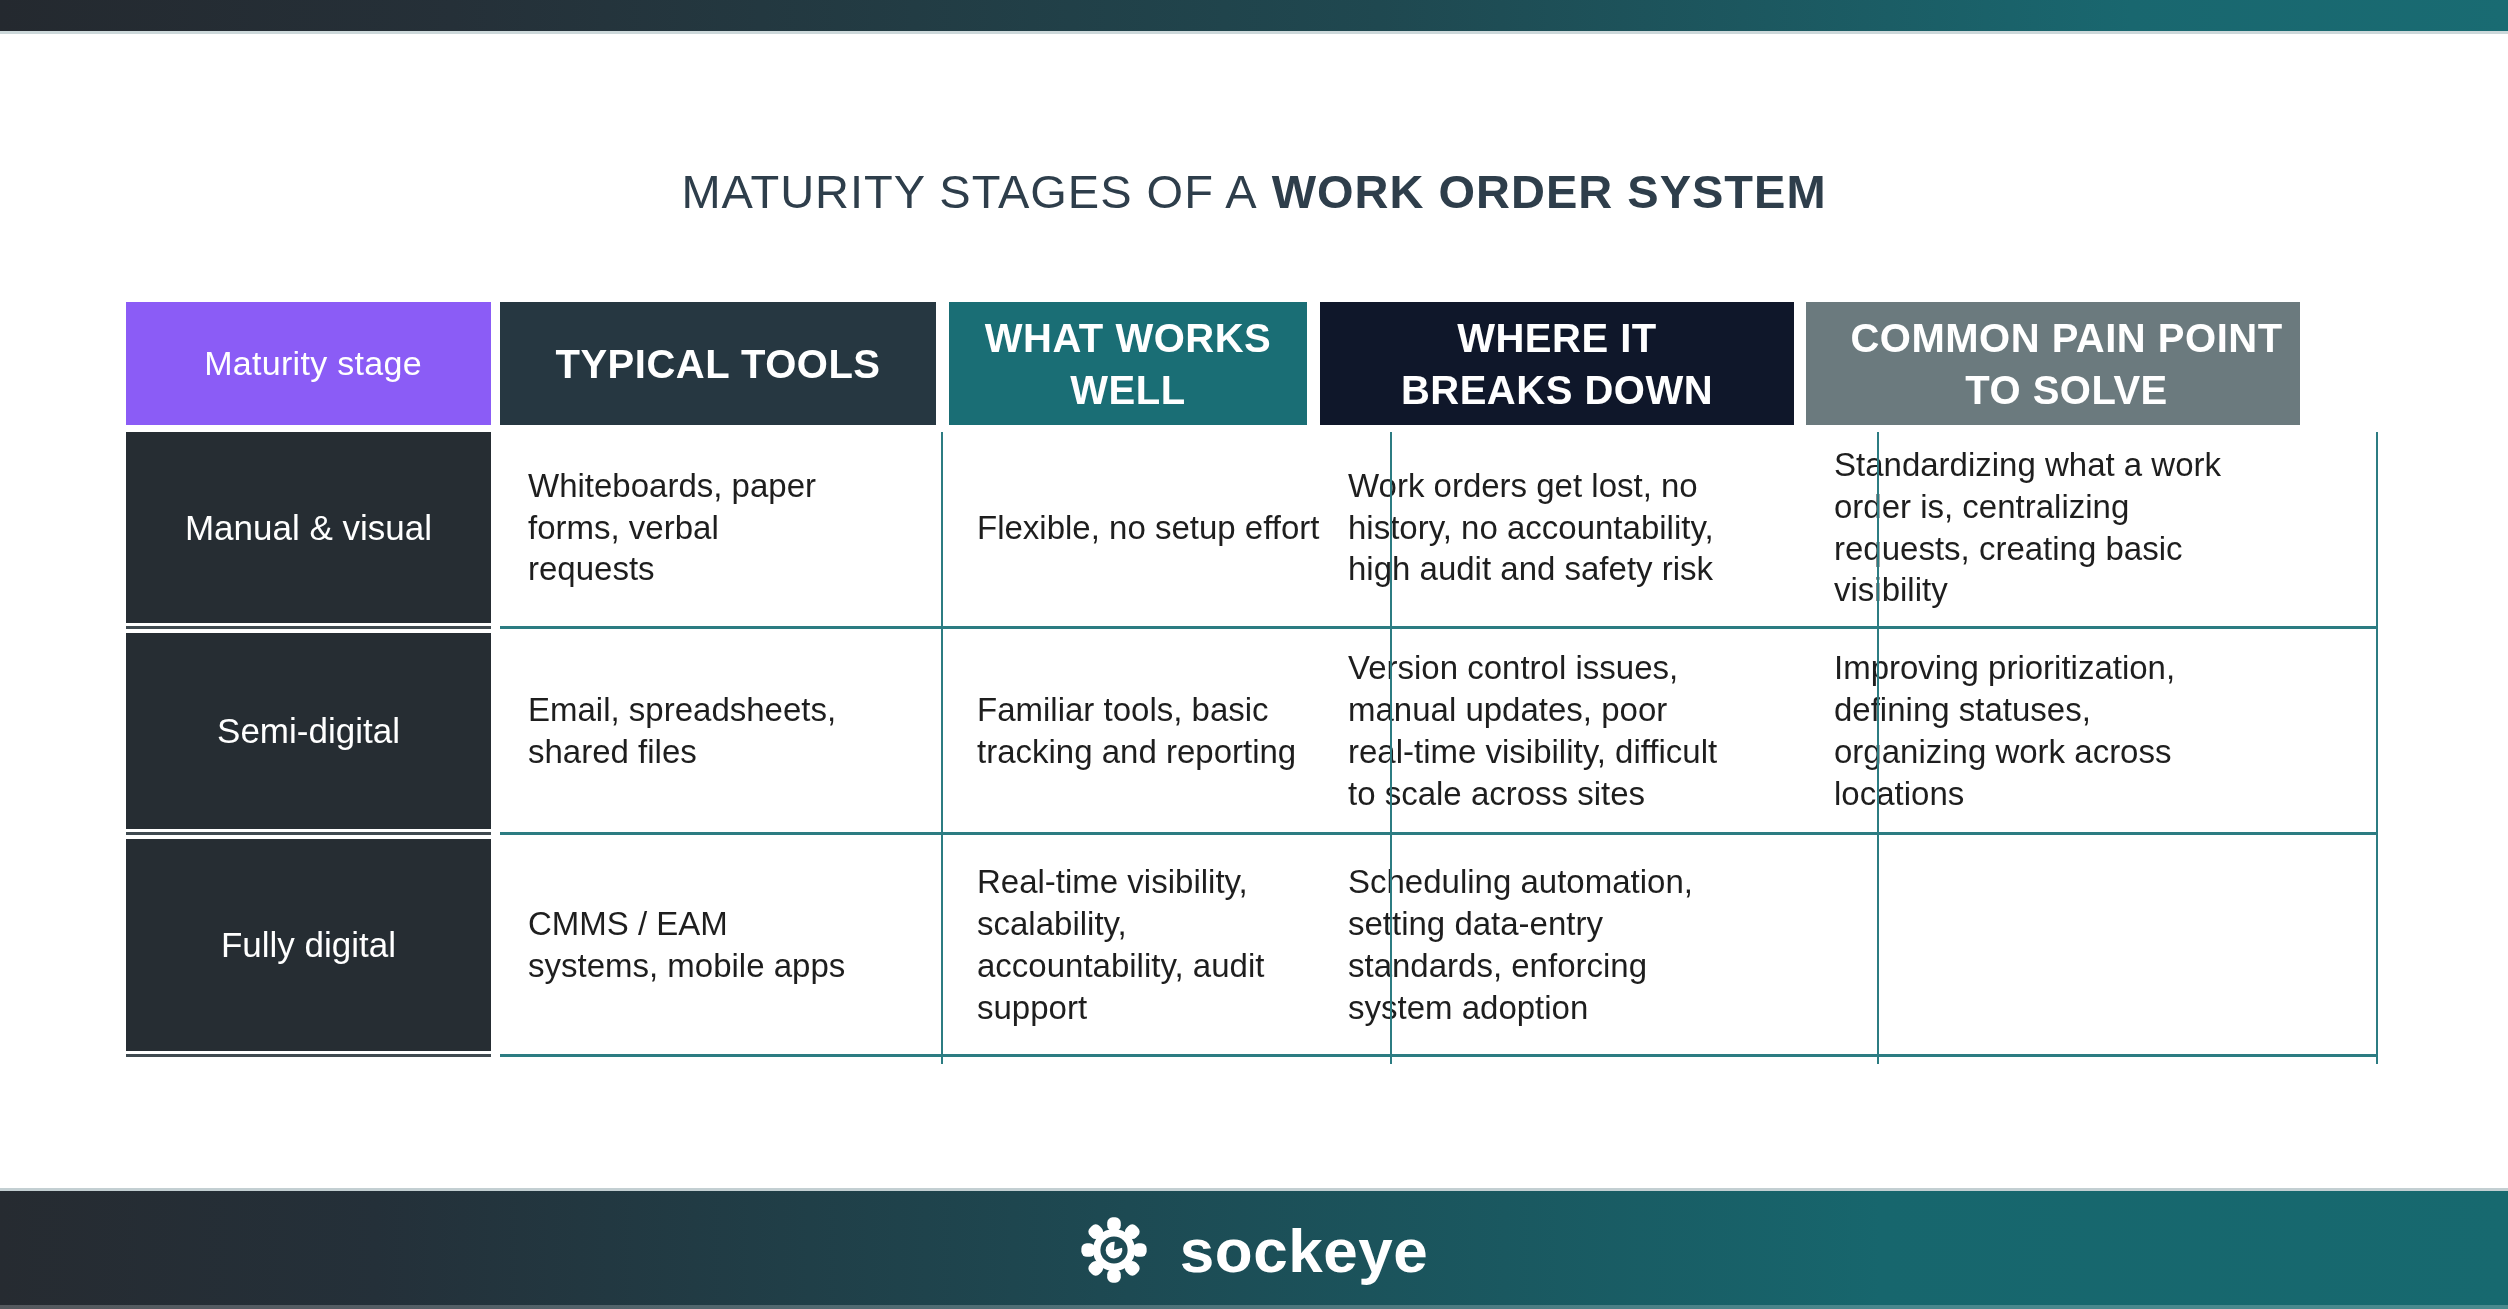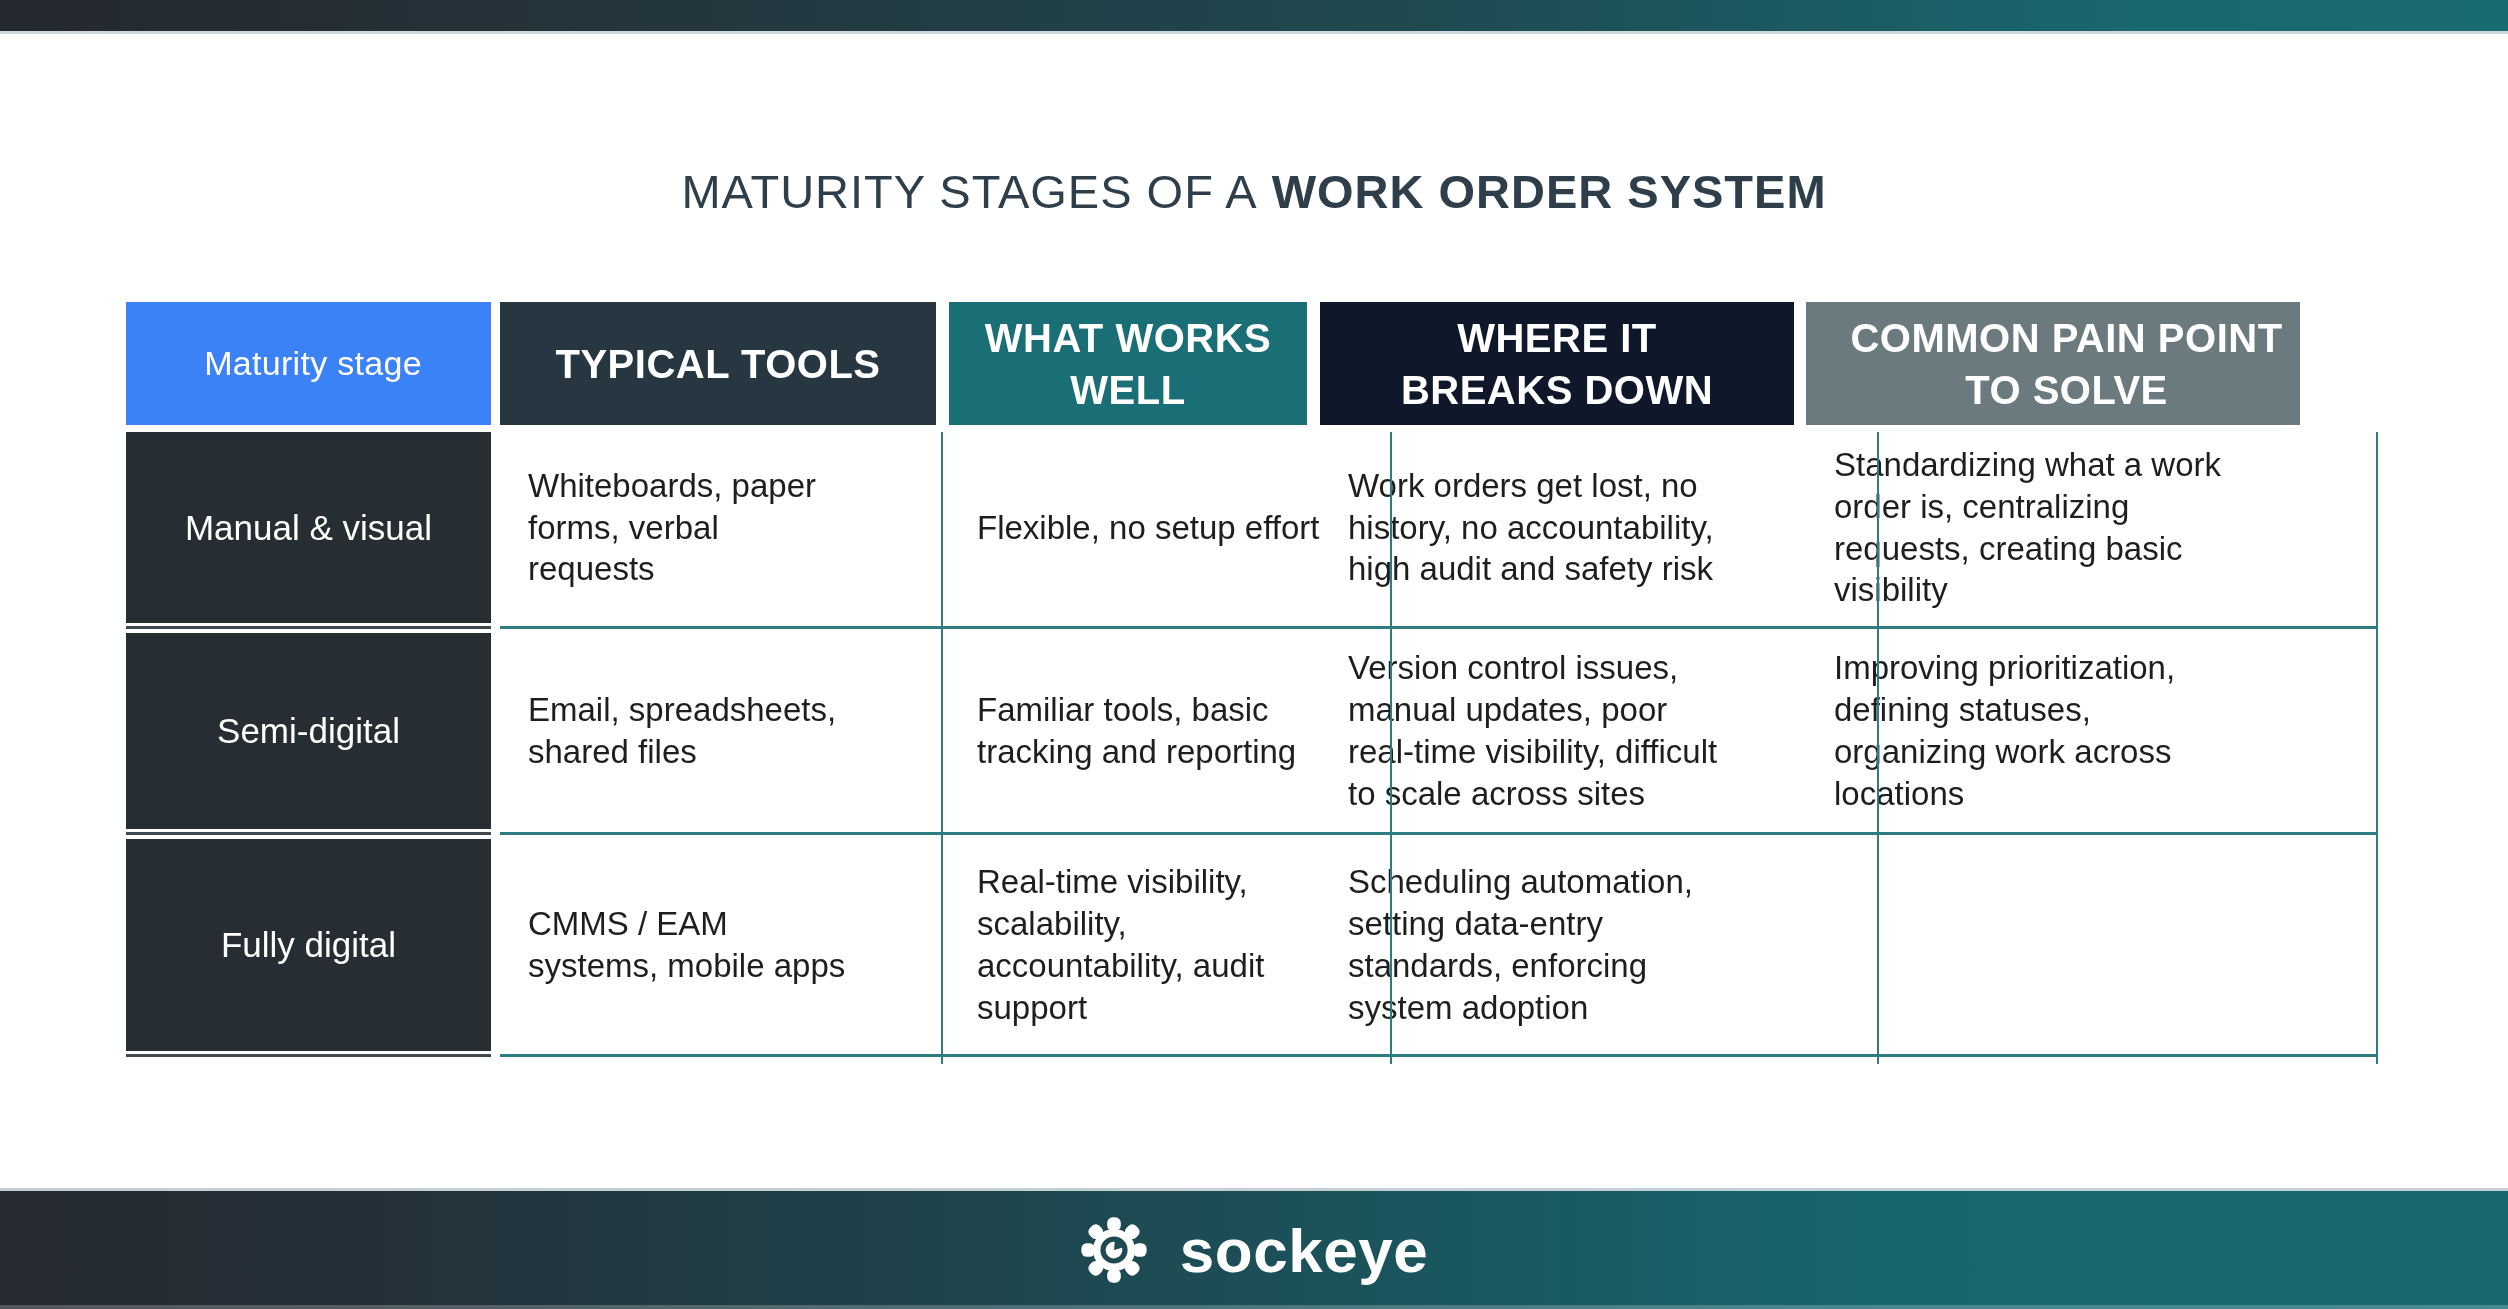--- a/index.html
+++ b/index.html
@@ -49,21 +49,21 @@
   .c4 { width: 474px; margin-right: 12px; }
   .c5 { width: 494px; margin-right: 0; padding-left: 27px; }
 
   
   .h-cell {
     justify-content: center; text-align: center;
     color: #ffffff; white-space: pre-line;
     font-weight: 700; font-size: 40px; line-height: 1.3;
     letter-spacing: 0.5px;
   }
-  .h-stage  { background: #3b82f6; font-weight: 400; font-size: 34px; letter-spacing: 0.3px; padding-left: 9px; }
+  .h-stage  { background: #8b5cf6; font-weight: 400; font-size: 34px; letter-spacing: 0.3px; padding-left: 9px; }
   .h-tools  { background: #263741; }
   .h-works  { background: #1a6e75; }
   .h-breaks { background: #0f172a; }
   .h-pain   { background: #6b7a7e; }
 
   
   .stage-cell {
     background: #262d33; color: #ffffff;
     justify-content: center; text-align: center;
     font-size: 35px; font-weight: 400;

